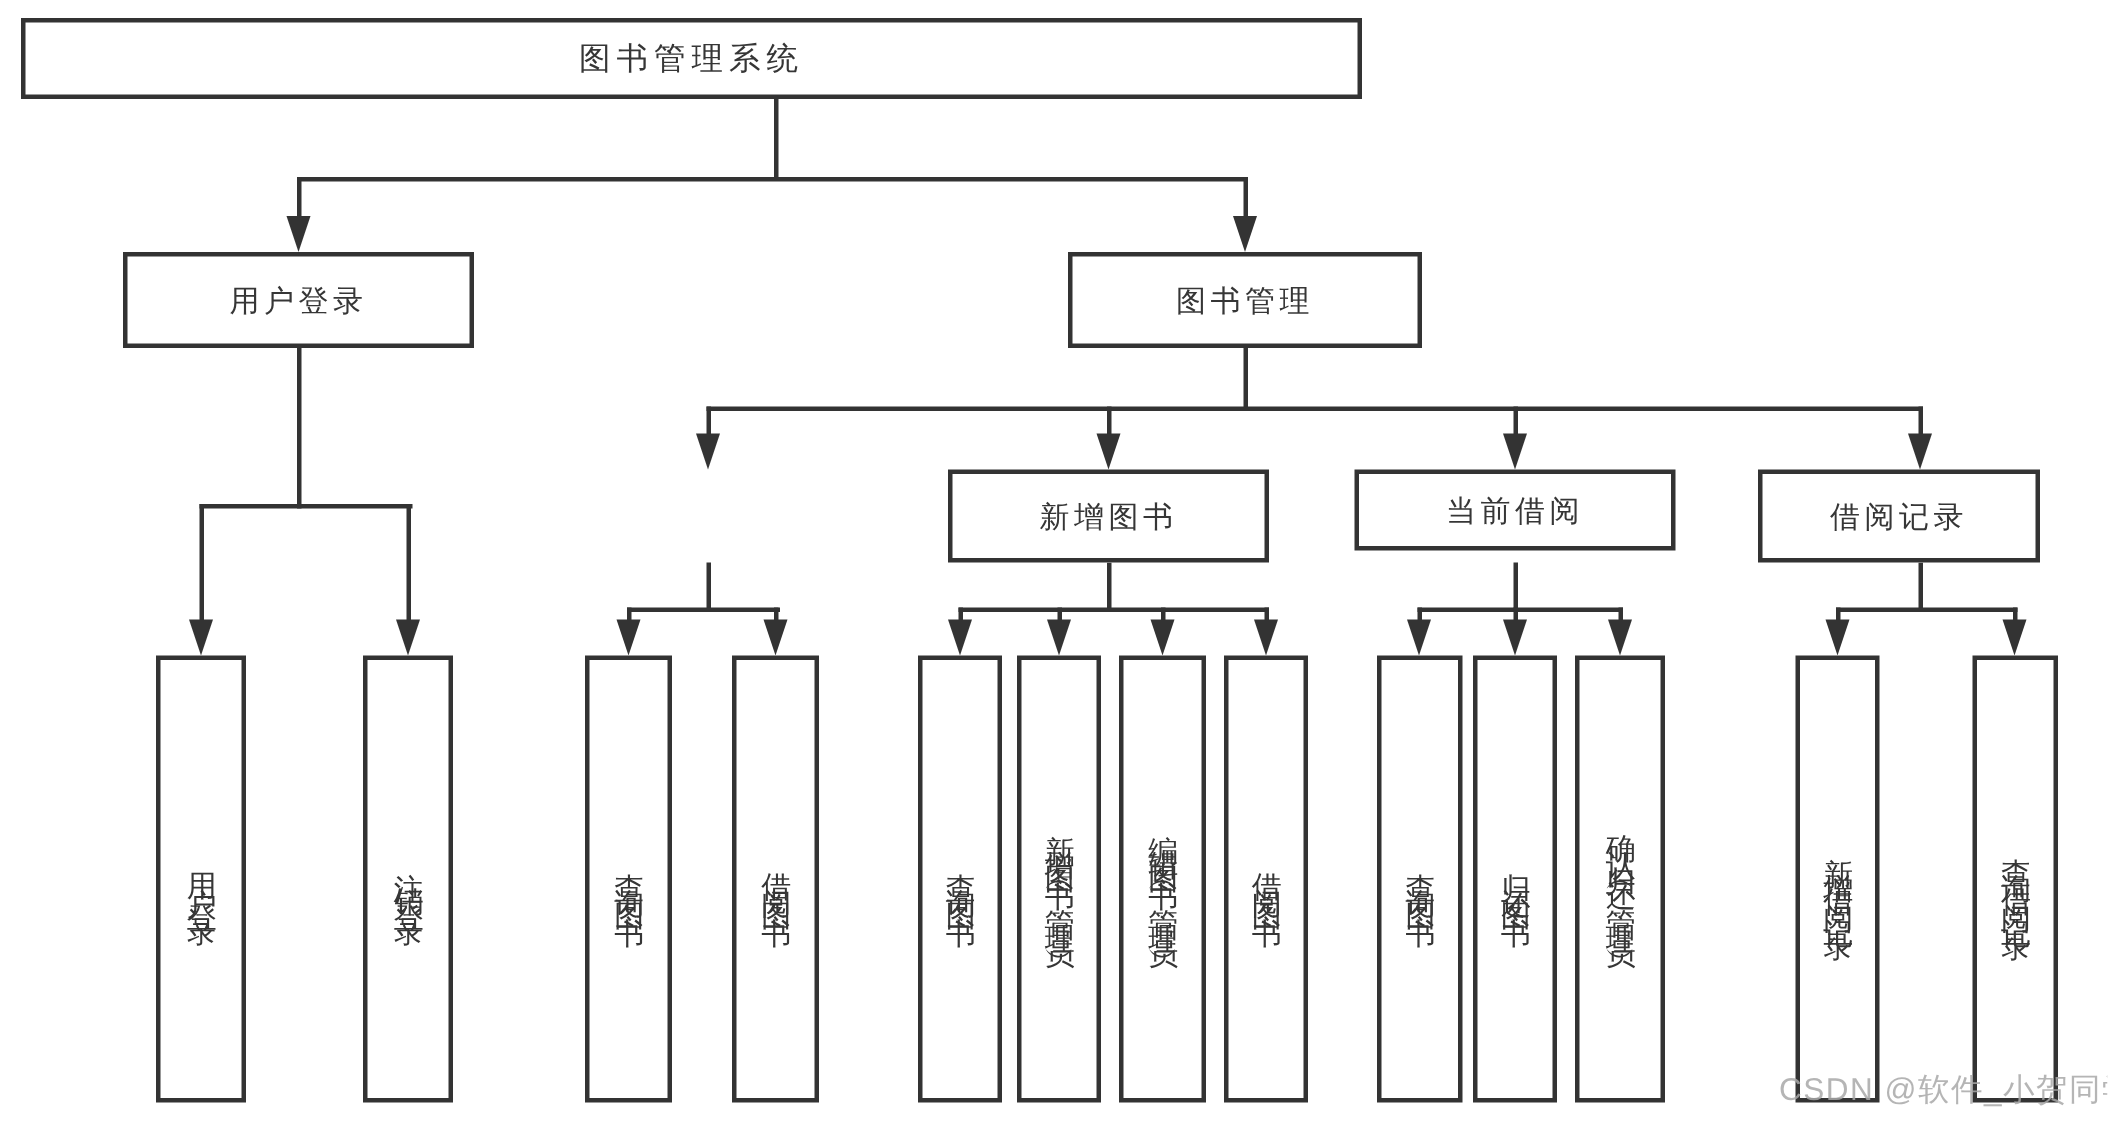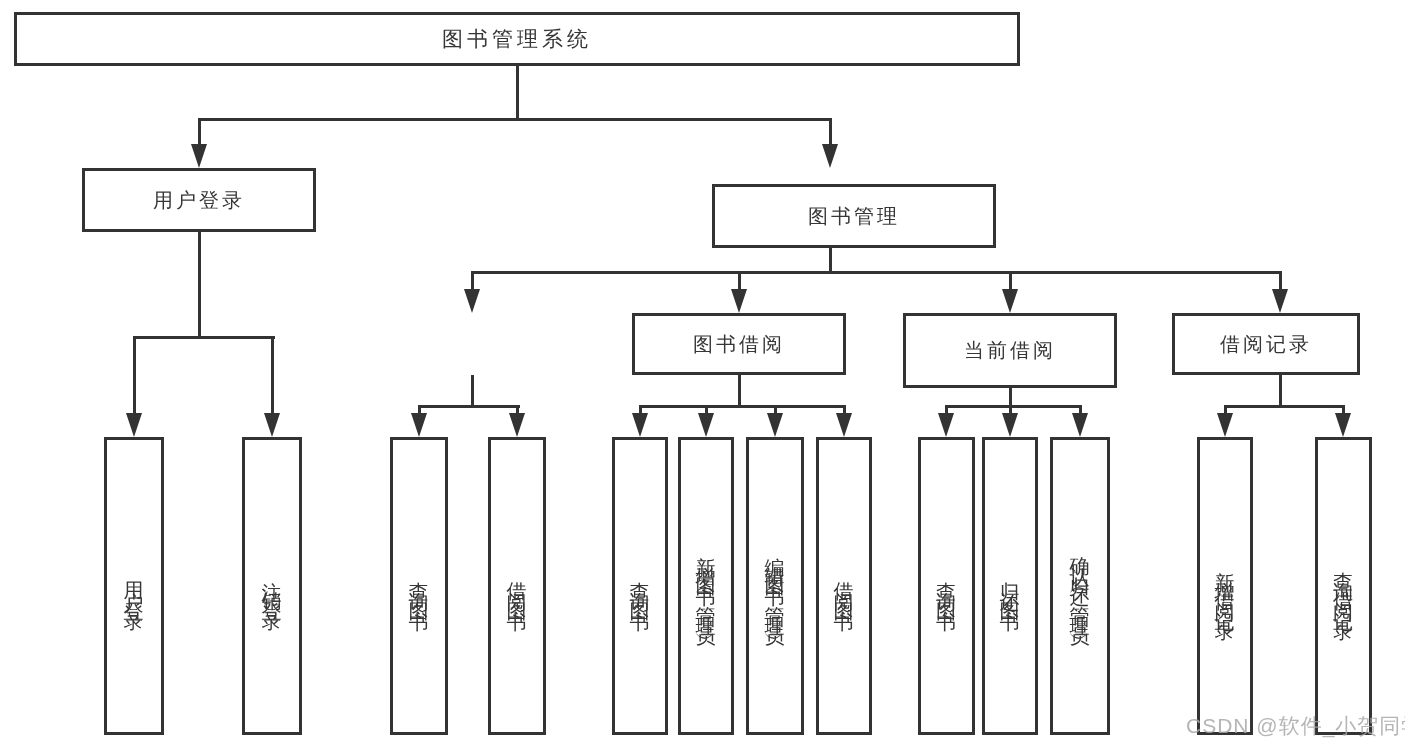--- a/index.html
+++ b/index.html
@@ -29,35 +29,35 @@
   .watermark{
     position:absolute;left:1186px;top:712px;z-index:10;
     font-size:21px;color:rgba(168,168,168,0.85);letter-spacing:1px;white-space:nowrap;
   }
 </style>
 </head>
 <body>
 
 <div class="canvas">
 
-  <div class="box hbox rootbox" style="left:14px;top:12px;width:1006px;height:54px">
+  <div class="box hbox rootbox" style="left:14px;top:12px;width:894px;height:54px">
     <span>图书管理系统</span>
   </div>
 
   <div class="vline" style="left:515.5px;top:66px;height:52px"></div>
   <div class="hline" style="left:197.5px;top:118px;width:633px"></div>
   <div class="vline" style="left:197.5px;top:118px;height:30px"></div>
   <div class="arrow" style="left:191px;top:144px"></div>
   <div class="vline" style="left:828.5px;top:118px;height:30px"></div>
   <div class="arrow" style="left:822px;top:144px"></div>
 
   <div class="box hbox" style="left:82px;top:168px;width:234px;height:64px">
     <span>用户登录</span>
   </div>
-  <div class="box hbox" style="left:712px;top:184px;width:284px;height:64px">
+  <div class="box hbox" style="left:712px;top:168px;width:236px;height:64px">
     <span>图书管理</span>
   </div>
 
   <div class="vline" style="left:197.5px;top:232px;height:107px"></div>
   <div class="hline" style="left:132.5px;top:336px;width:142px"></div>
   <div class="vline" style="left:132.5px;top:336px;height:81px"></div>
   <div class="arrow" style="left:126px;top:413px"></div>
   <div class="vline" style="left:270.5px;top:336px;height:81px"></div>
   <div class="arrow" style="left:264px;top:413px"></div>
 
@@ -66,23 +66,23 @@
   <div class="vline" style="left:470.5px;top:271px;height:22px"></div>
   <div class="arrow" style="left:464px;top:289px"></div>
   <div class="vline" style="left:737.5px;top:271px;height:22px"></div>
   <div class="arrow" style="left:731px;top:289px"></div>
   <div class="vline" style="left:1008.5px;top:271px;height:22px"></div>
   <div class="arrow" style="left:1002px;top:289px"></div>
   <div class="vline" style="left:1278.5px;top:271px;height:22px"></div>
   <div class="arrow" style="left:1272px;top:289px"></div>
 
   <div class="box hbox" style="left:632px;top:313px;width:214px;height:62px">
-    <span>图书借阅</span>
+    <span>新增图书</span>
   </div>
-  <div class="box hbox" style="left:903px;top:313px;width:214px;height:75px">
+  <div class="box hbox" style="left:903px;top:313px;width:214px;height:54px">
     <span>当前借阅</span>
   </div>
   <div class="box hbox" style="left:1172px;top:313px;width:188px;height:62px">
     <span>借阅记录</span>
   </div>
 
   <div class="vline" style="left:470.5px;top:375px;height:33px"></div>
   <div class="hline" style="left:417.5px;top:405px;width:102px"></div>
   <div class="vline" style="left:417.5px;top:405px;height:12px"></div>
   <div class="arrow" style="left:411px;top:413px"></div>

